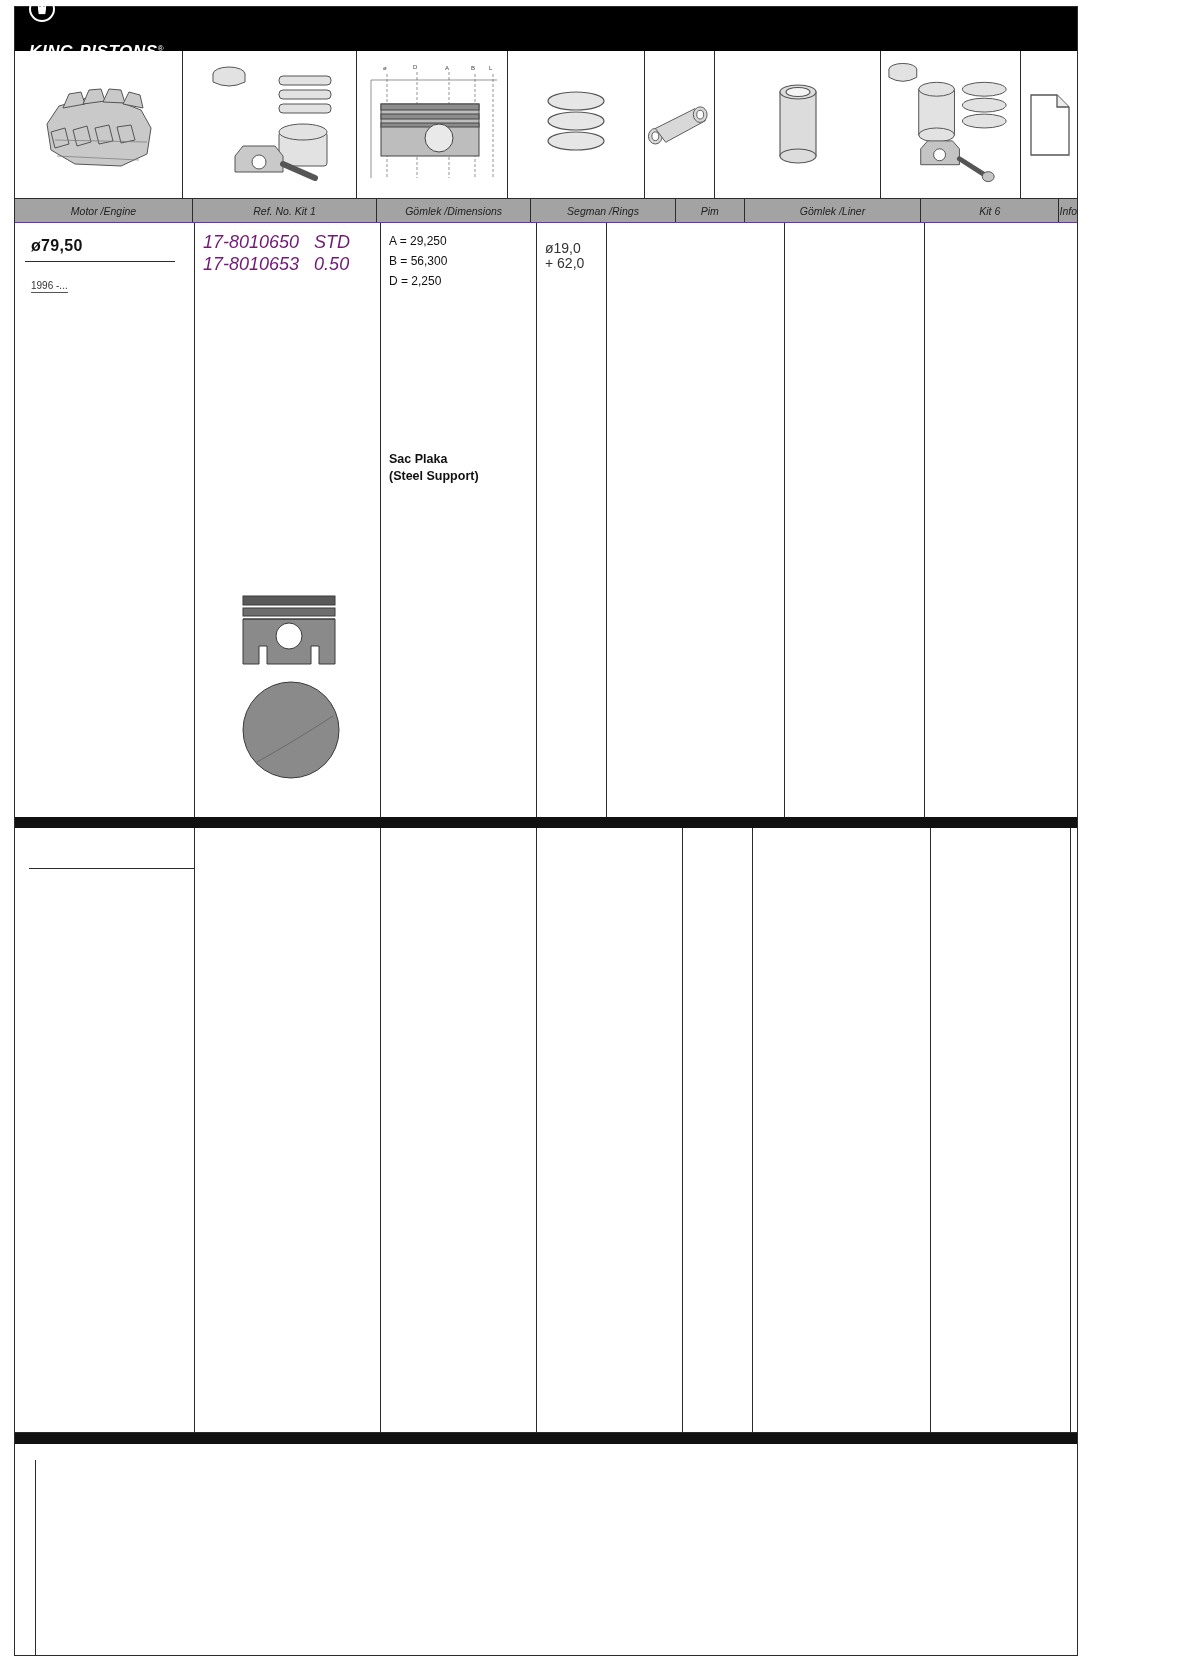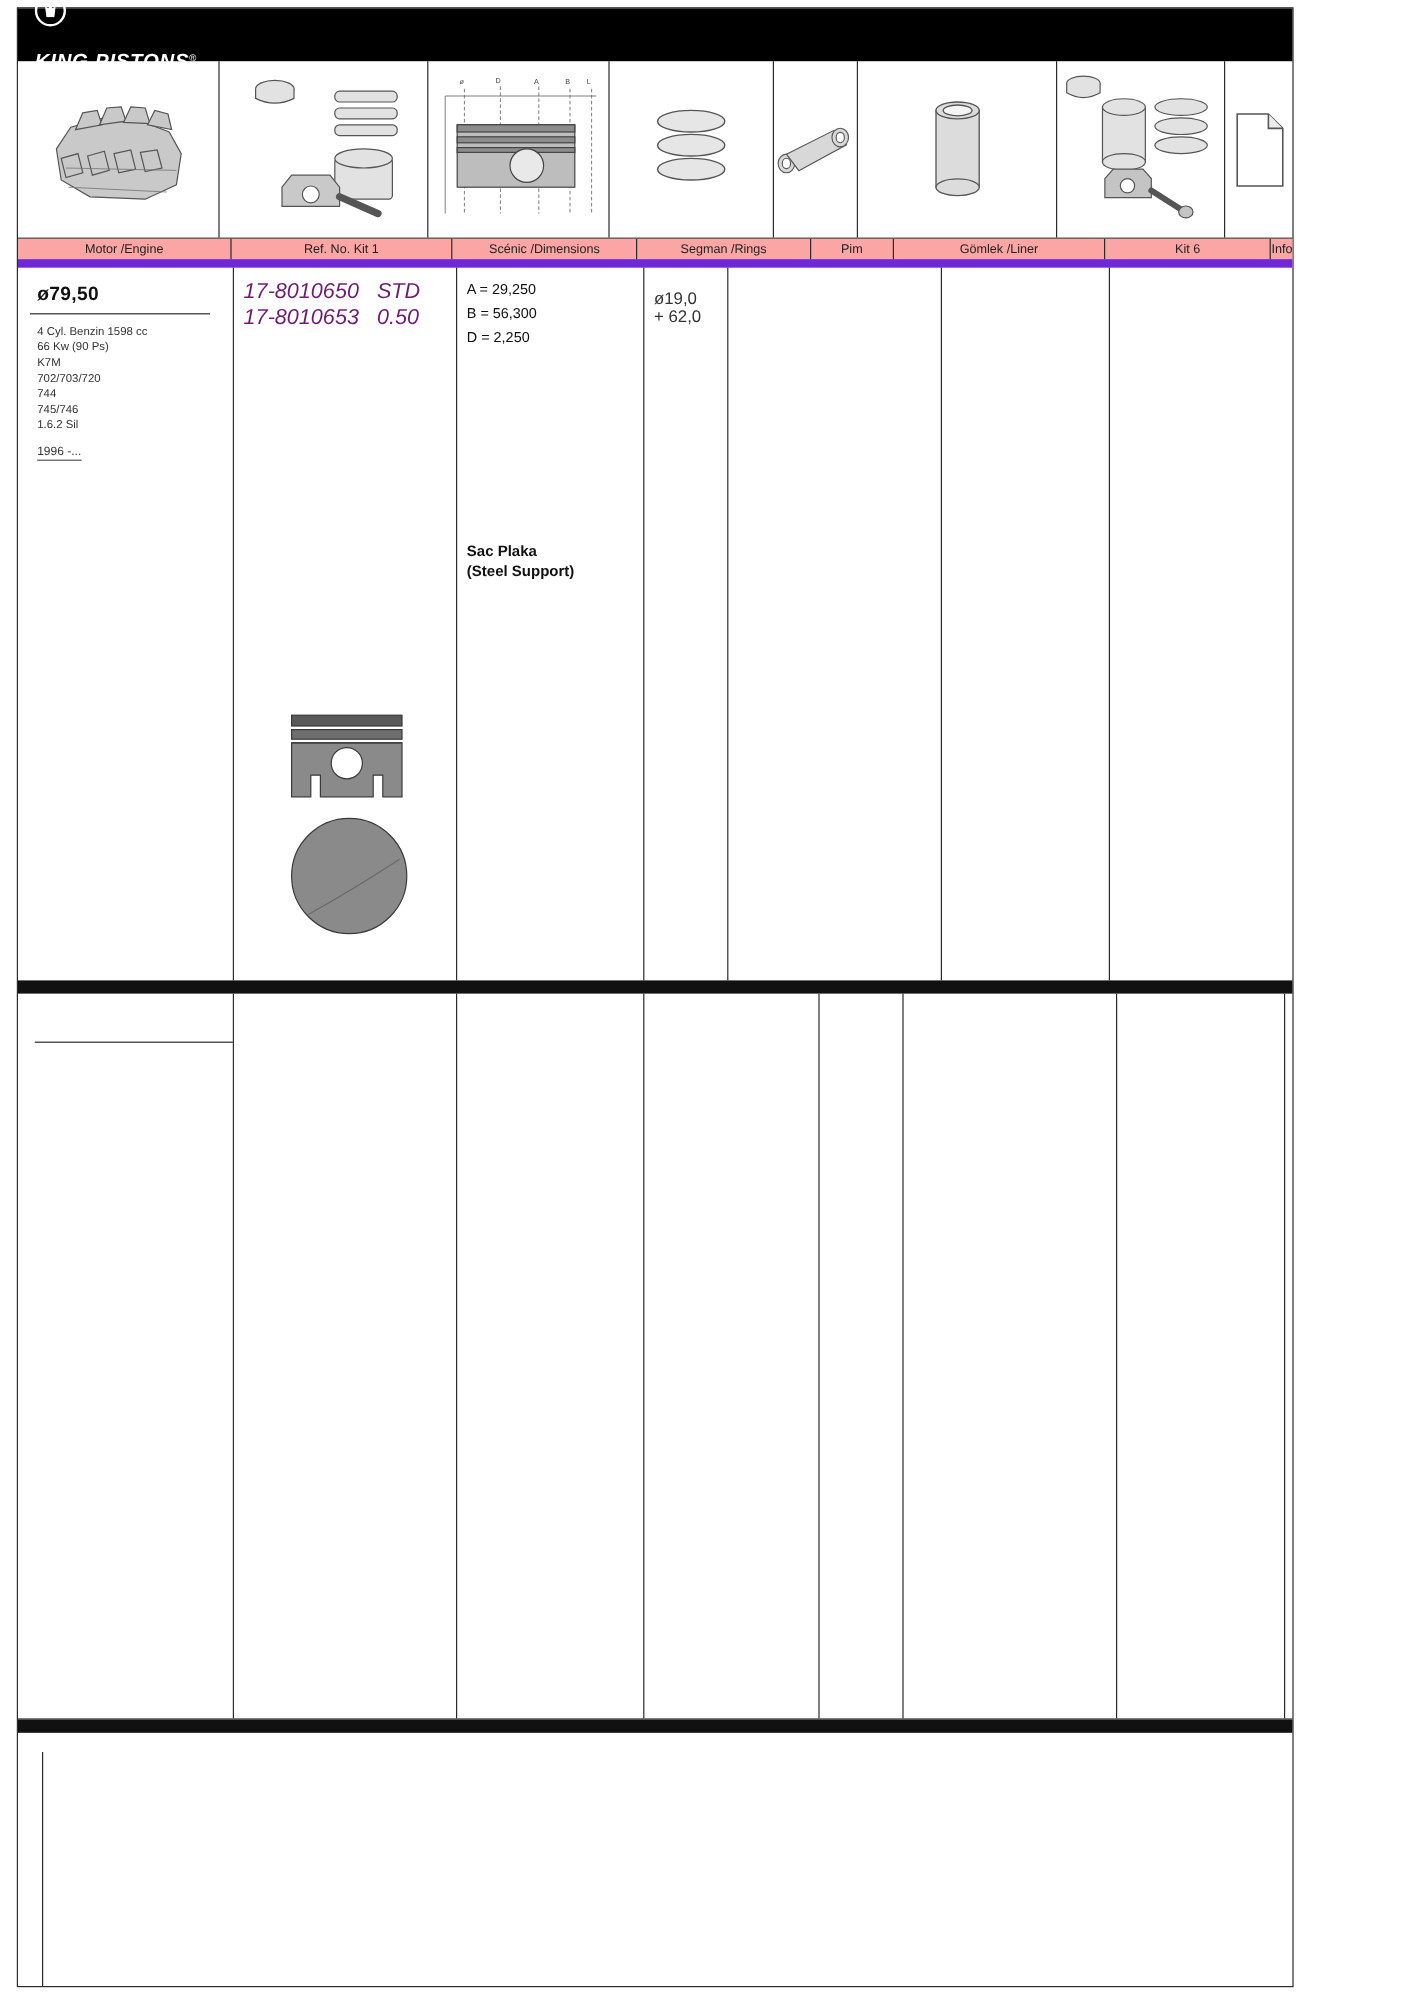--- a/index.html
+++ b/index.html
@@ -101,24 +101,25 @@
     justify-content: center;
   }
   .icon-cell:last-child { border-right: none; }
 
   
   .col-head {
     position: absolute;
     left: 0; top: 192px;
     width: 100%;
     height: 24px;
-    background: #fca5a5;
-    box-sizing: border-box;
-    border-bottom: 7px solid #6d28d9;
-    display: flex;
+    background: #a3a3a3;
+    box-sizing: border-box;
+    border-bottom: 1px solid #6d28d9;
+    display: flex;
+    font-style: italic;
   }
   .col-head .hcell {
     border-right: 1px solid #2b2b2b;
     box-sizing: border-box;
     font-size: 10.5px;
     color: #222;
     display: flex;
     align-items: center;
     justify-content: center;
     text-align: center;
@@ -406,42 +407,33 @@
       <svg width="56" height="72" viewBox="0 0 56 72">
         <path d="M10 6 L36 6 L48 18 L48 66 L10 66 Z" fill="#fff" stroke="#555" stroke-width="1.3"></path>
         <path d="M36 6 L36 18 L48 18" fill="#ececec" stroke="#555" stroke-width="1.3"></path>
       </svg>
     </div>
   </div>
 
   <div class="col-head">
     <div class="hcell" style="width:180px">Motor /Engine</div>
     <div class="hcell" style="width:186px">Ref. No. Kit 1</div>
-    <div class="hcell" style="width:156px">Scénic /Dimensions</div>
+    <div class="hcell" style="width:156px">Gömlek /Dimensions</div>
     <div class="hcell" style="width:146px">Segman /Rings</div>
     <div class="hcell" style="width:70px">Pim</div>
     <div class="hcell" style="width:178px">Gömlek /Liner</div>
     <div class="hcell" style="width:140px">Kit 6</div>
     <div class="hcell" style="flex:1">Info</div>
   </div>
 
   <div class="data-row">
 
     <div class="dcell" style="width:180px">
       <div class="bore">ø79,50</div>
       <div class="bore-underline"></div>
-      <div class="engine-specs">
-        <div>4 Cyl. Benzin 1598 cc</div>
-        <div>66 Kw (90 Ps)</div>
-        <div>K7M</div>
-        <div>702/703/720</div>
-        <div>744</div>
-        <div>745/746</div>
-        <div>1.6.2 Sil</div>
-      </div>
       <div class="engine-year">1996 -...</div>
     </div>
 
     <div class="dcell" style="width:186px">
       <div class="refcol">
         <div>
           <span>17-8010650</span>&nbsp;&nbsp;
           <span>STD</span>
         </div>
         <div>

